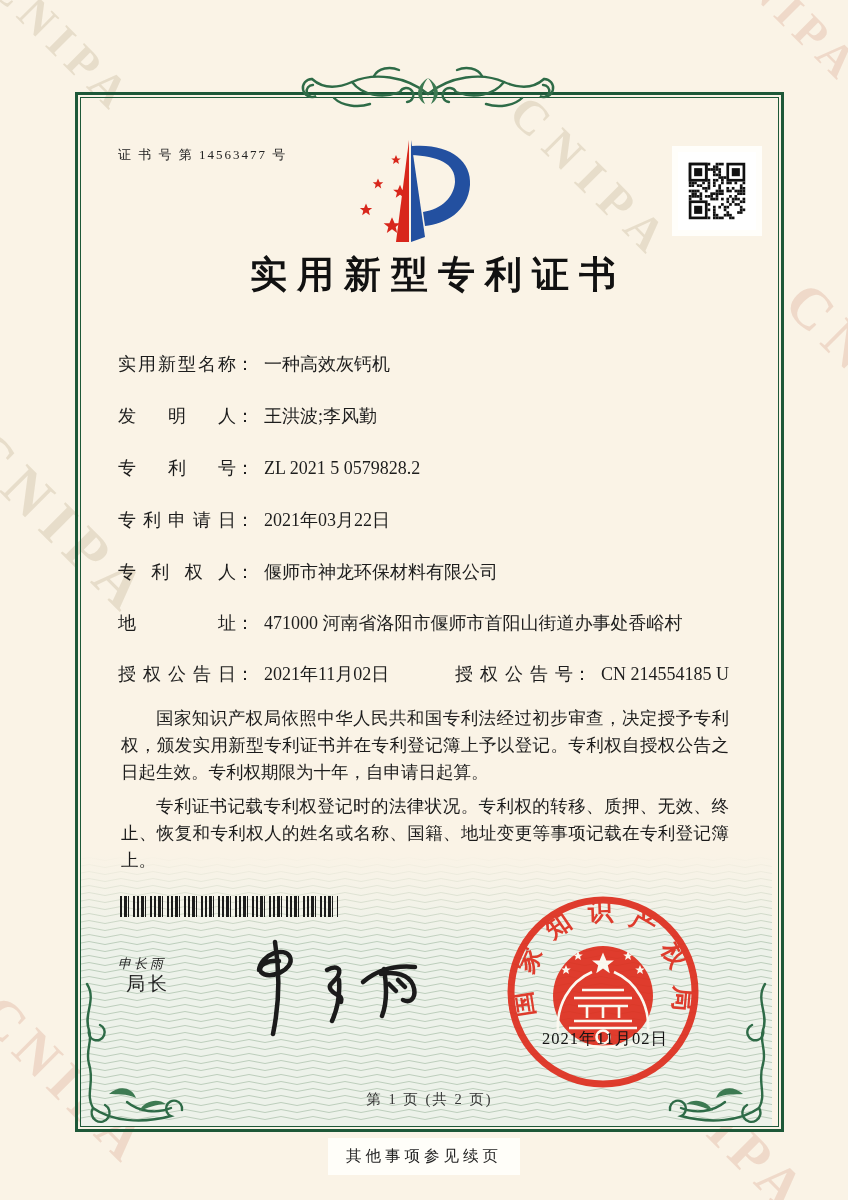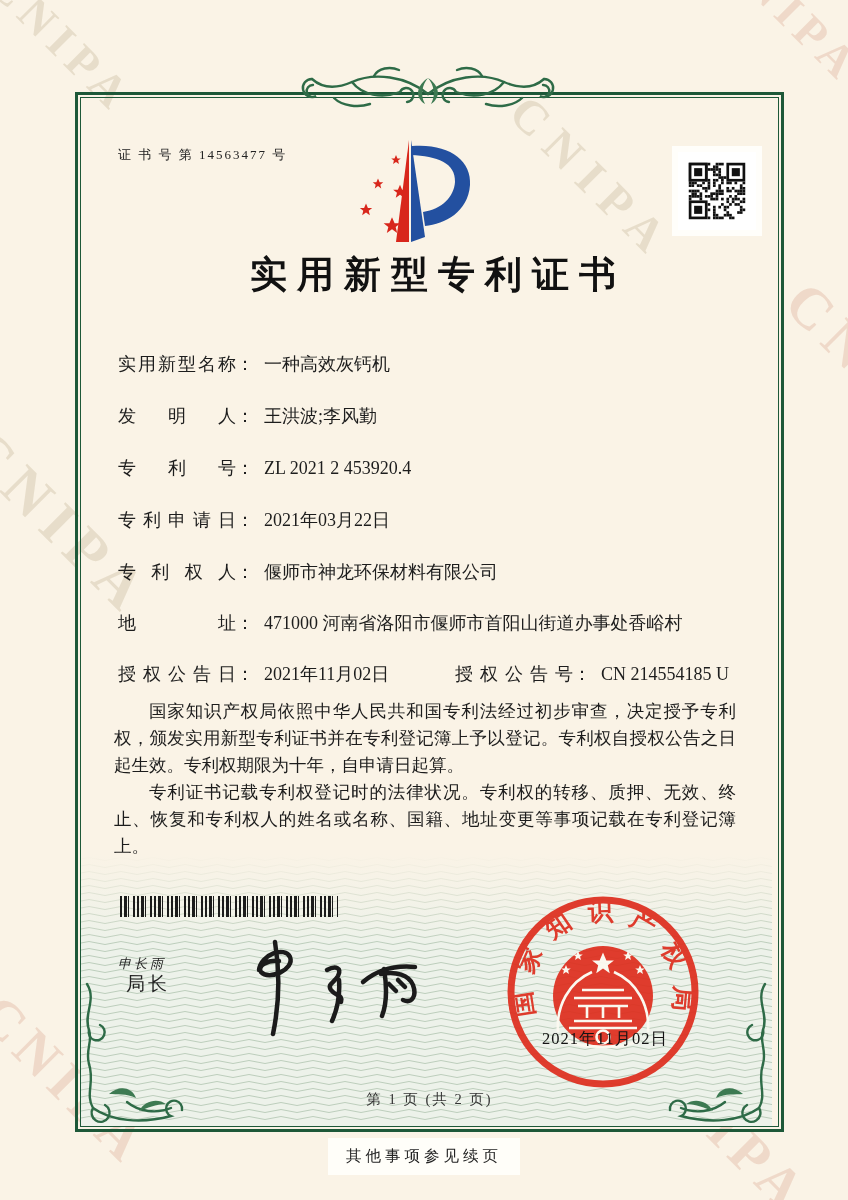--- a/index.html
+++ b/index.html
@@ -76,21 +76,21 @@
   .flabel{display:inline-block;width:118px;text-align:justify;text-align-last:justify;color:#1d1d1d;}
   .fcolon{display:inline-block;color:#1d1d1d;margin-right:10px;}
   .fvalue{color:#1d1d1d;}
   .pair2{position:absolute;left:337px;top:0;}
   .r0{top:352px;} .r1{top:404px;} .r2{top:456px;} .r3{top:508px;}
   .r4{top:560px;} .r5{top:611px;} .r6{top:662px;}
 
   
   .paras{position:absolute;left:114px;top:698px;width:622px;z-index:3;}
   .paras p{
-    margin:0;text-indent:2em;font-size:17.5px;line-height:27px;
+    margin:7px;text-indent:2em;font-size:17.5px;line-height:27px;
     text-align:justify;color:#1c1c1c;
   }
 
   
   .barcode{
     position:absolute;left:120px;top:896px;width:218px;height:21px;z-index:3;
     background:repeating-linear-gradient(90deg,
       #1b1b1b 0 2px,transparent 2px 4px,
       #1b1b1b 4px 7px,transparent 7px 8px,
       #1b1b1b 8px 9px,transparent 9px 13px,
@@ -388,21 +388,21 @@
   <div class="title">实用新型专利证书</div>
 
   <div class="rows">
     <div class="row r0">
       <span class="flabel">实用新型名称</span><span class="fcolon">：</span><span class="fvalue">一种高效灰钙机</span>
     </div>
     <div class="row r1">
       <span class="flabel">发明人</span><span class="fcolon">：</span><span class="fvalue">王洪波;李风勤</span>
     </div>
     <div class="row r2">
-      <span class="flabel">专利号</span><span class="fcolon">：</span><span class="fvalue">ZL 2021 2 453920.4</span>
+      <span class="flabel">专利号</span><span class="fcolon">：</span><span class="fvalue">ZL 2021 5 0579828.2</span>
     </div>
     <div class="row r3">
       <span class="flabel">专利申请日</span><span class="fcolon">：</span><span class="fvalue">2021年03月22日</span>
     </div>
     <div class="row r4">
       <span class="flabel">专利权人</span><span class="fcolon">：</span><span class="fvalue">偃师市神龙环保材料有限公司</span>
     </div>
     <div class="row r5">
       <span class="flabel">地址</span><span class="fcolon">：</span><span class="fvalue">471000 河南省洛阳市偃师市首阳山街道办事处香峪村</span>
     </div>

